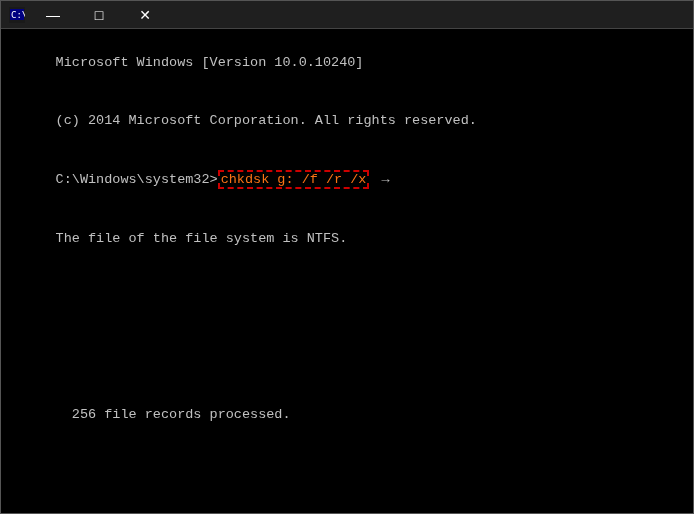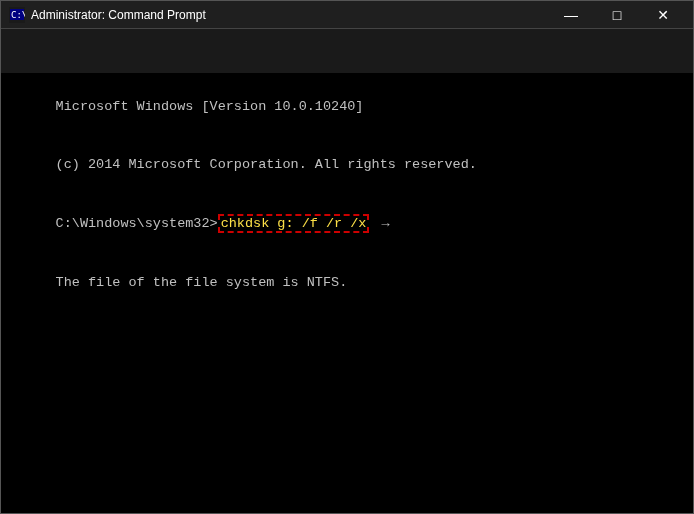--- a/index.html
+++ b/index.html
@@ -66,36 +66,35 @@
       justify-content: center;
       font-family: 'Segoe UI', Arial, sans-serif;
     }
 
     .terminal-body {
       background: #000000;
       flex: 1;
       padding: 4px 6px;
       overflow: hidden;
       position: relative;
-      margin-top: 44px;
     }
 
     .terminal-text {
       color: #c0c0c0;
       font-size: 13.5px;
       line-height: 1.45;
       white-space: pre;
       font-family: 'Courier New', Courier, monospace;
     }
 
     .cmd-highlight {
       display: inline;
       border: 2px dashed #cc0000;
       padding: 0 1px;
-      color: #fde047;
+      color: #f97316;
     }
 
     .cursor-arrow {
       display: inline-block;
       color: #c0c0c0;
       font-size: 13.5px;
       margin-left: 4px;
     }
   </style>
 </head>
@@ -103,41 +102,41 @@
 
 <div class="window">
 
   <div class="title-bar">
 
     <svg class="title-bar-icon" viewBox="0 0 16 16">
       <rect width="16" height="16" fill="#1a1a1a"></rect>
       <rect x="1" y="2" width="14" height="11" fill="#000080"></rect>
       <text x="2" y="11" font-size="9" fill="white" font-family="monospace">C:\</text>
     </svg>
-    <span class="title-bar-text">Administrator: Command Prompt</span>
     <div class="title-bar-controls">
       <button class="title-btn">—</button>
       <button class="title-btn">□</button>
       <button class="title-btn close">✕</button>
     </div>
   </div>
 
   <div class="terminal-body">
     <div class="terminal-text">
       <span>Microsoft Windows [Version 10.0.10240]</span>
       <br>
       <span>(c) 2014 Microsoft Corporation. All rights reserved.</span>
       <br>
       <span>C:\Windows\system32&gt;<span class="cmd-highlight">chkdsk g: /f /r /x</span></span><span class="cursor-arrow"> →</span>
       <br>
       <span>The file of the file system is NTFS.</span>
       <br>
       <br>
       <br>
       <br>
+      <span>  256 file records processed.</span>
       <br>
       <br>
       
       <br>
       <br>
       
       <br>
       <br>
       
       <br>

